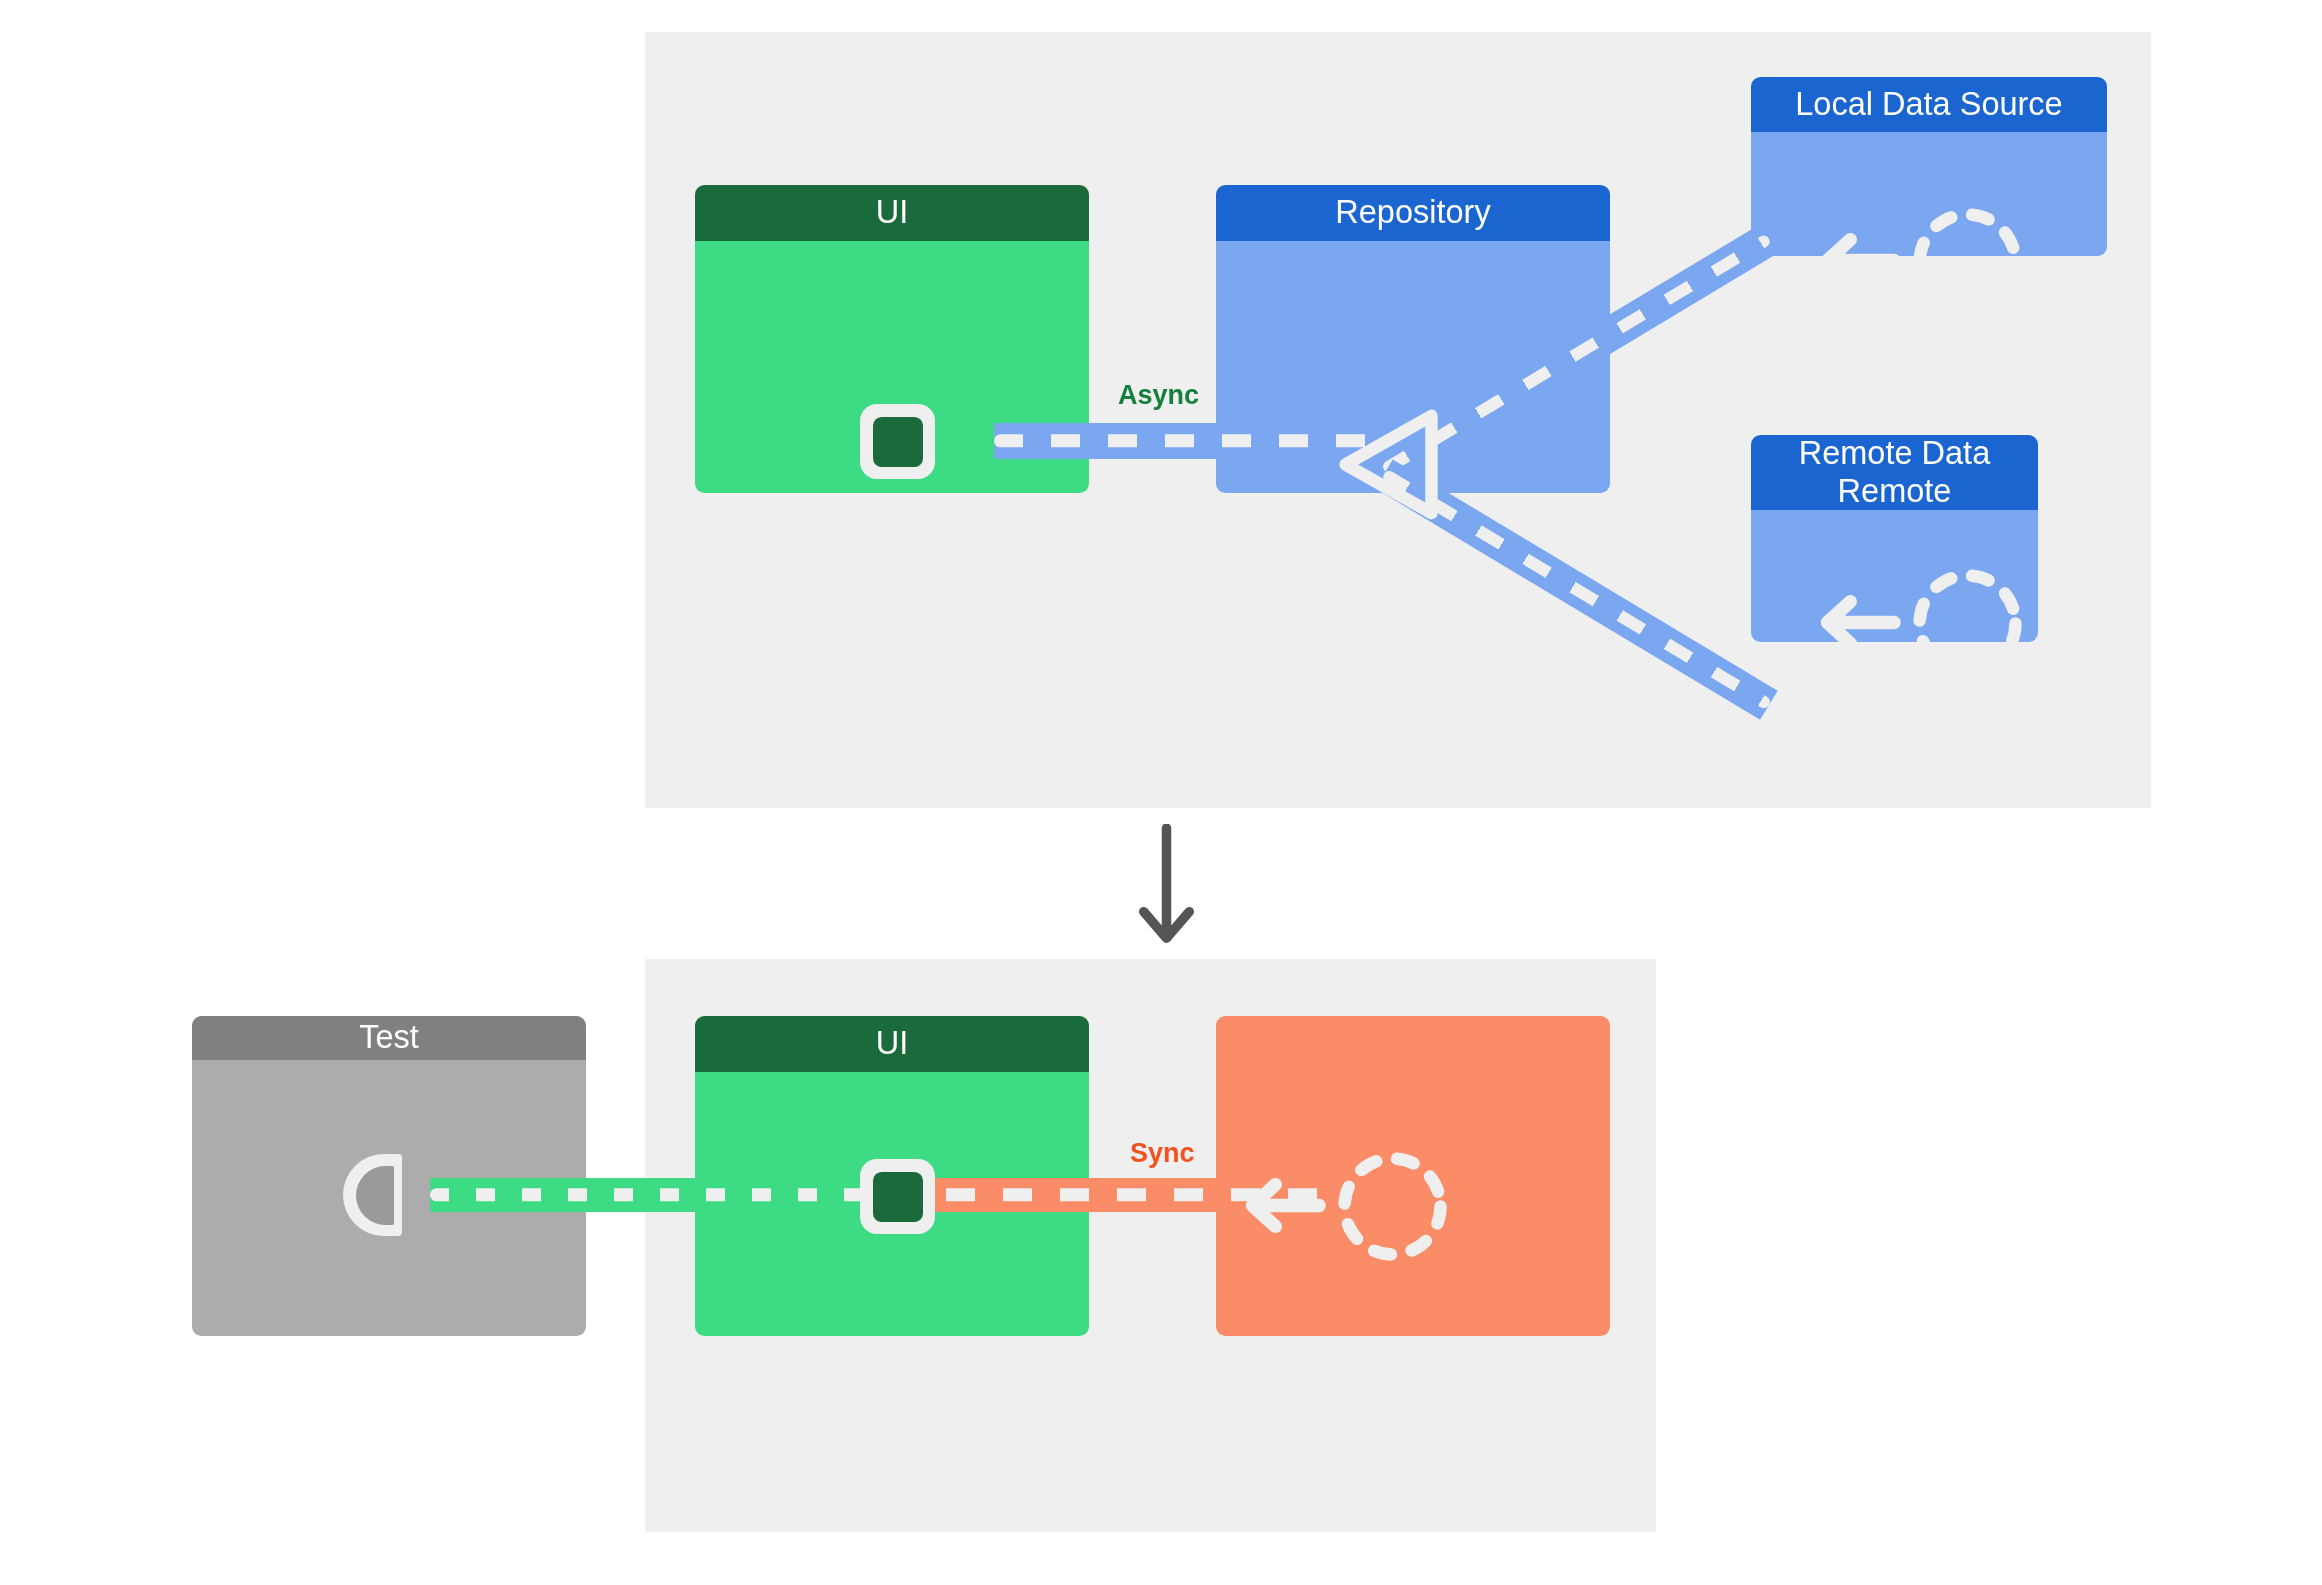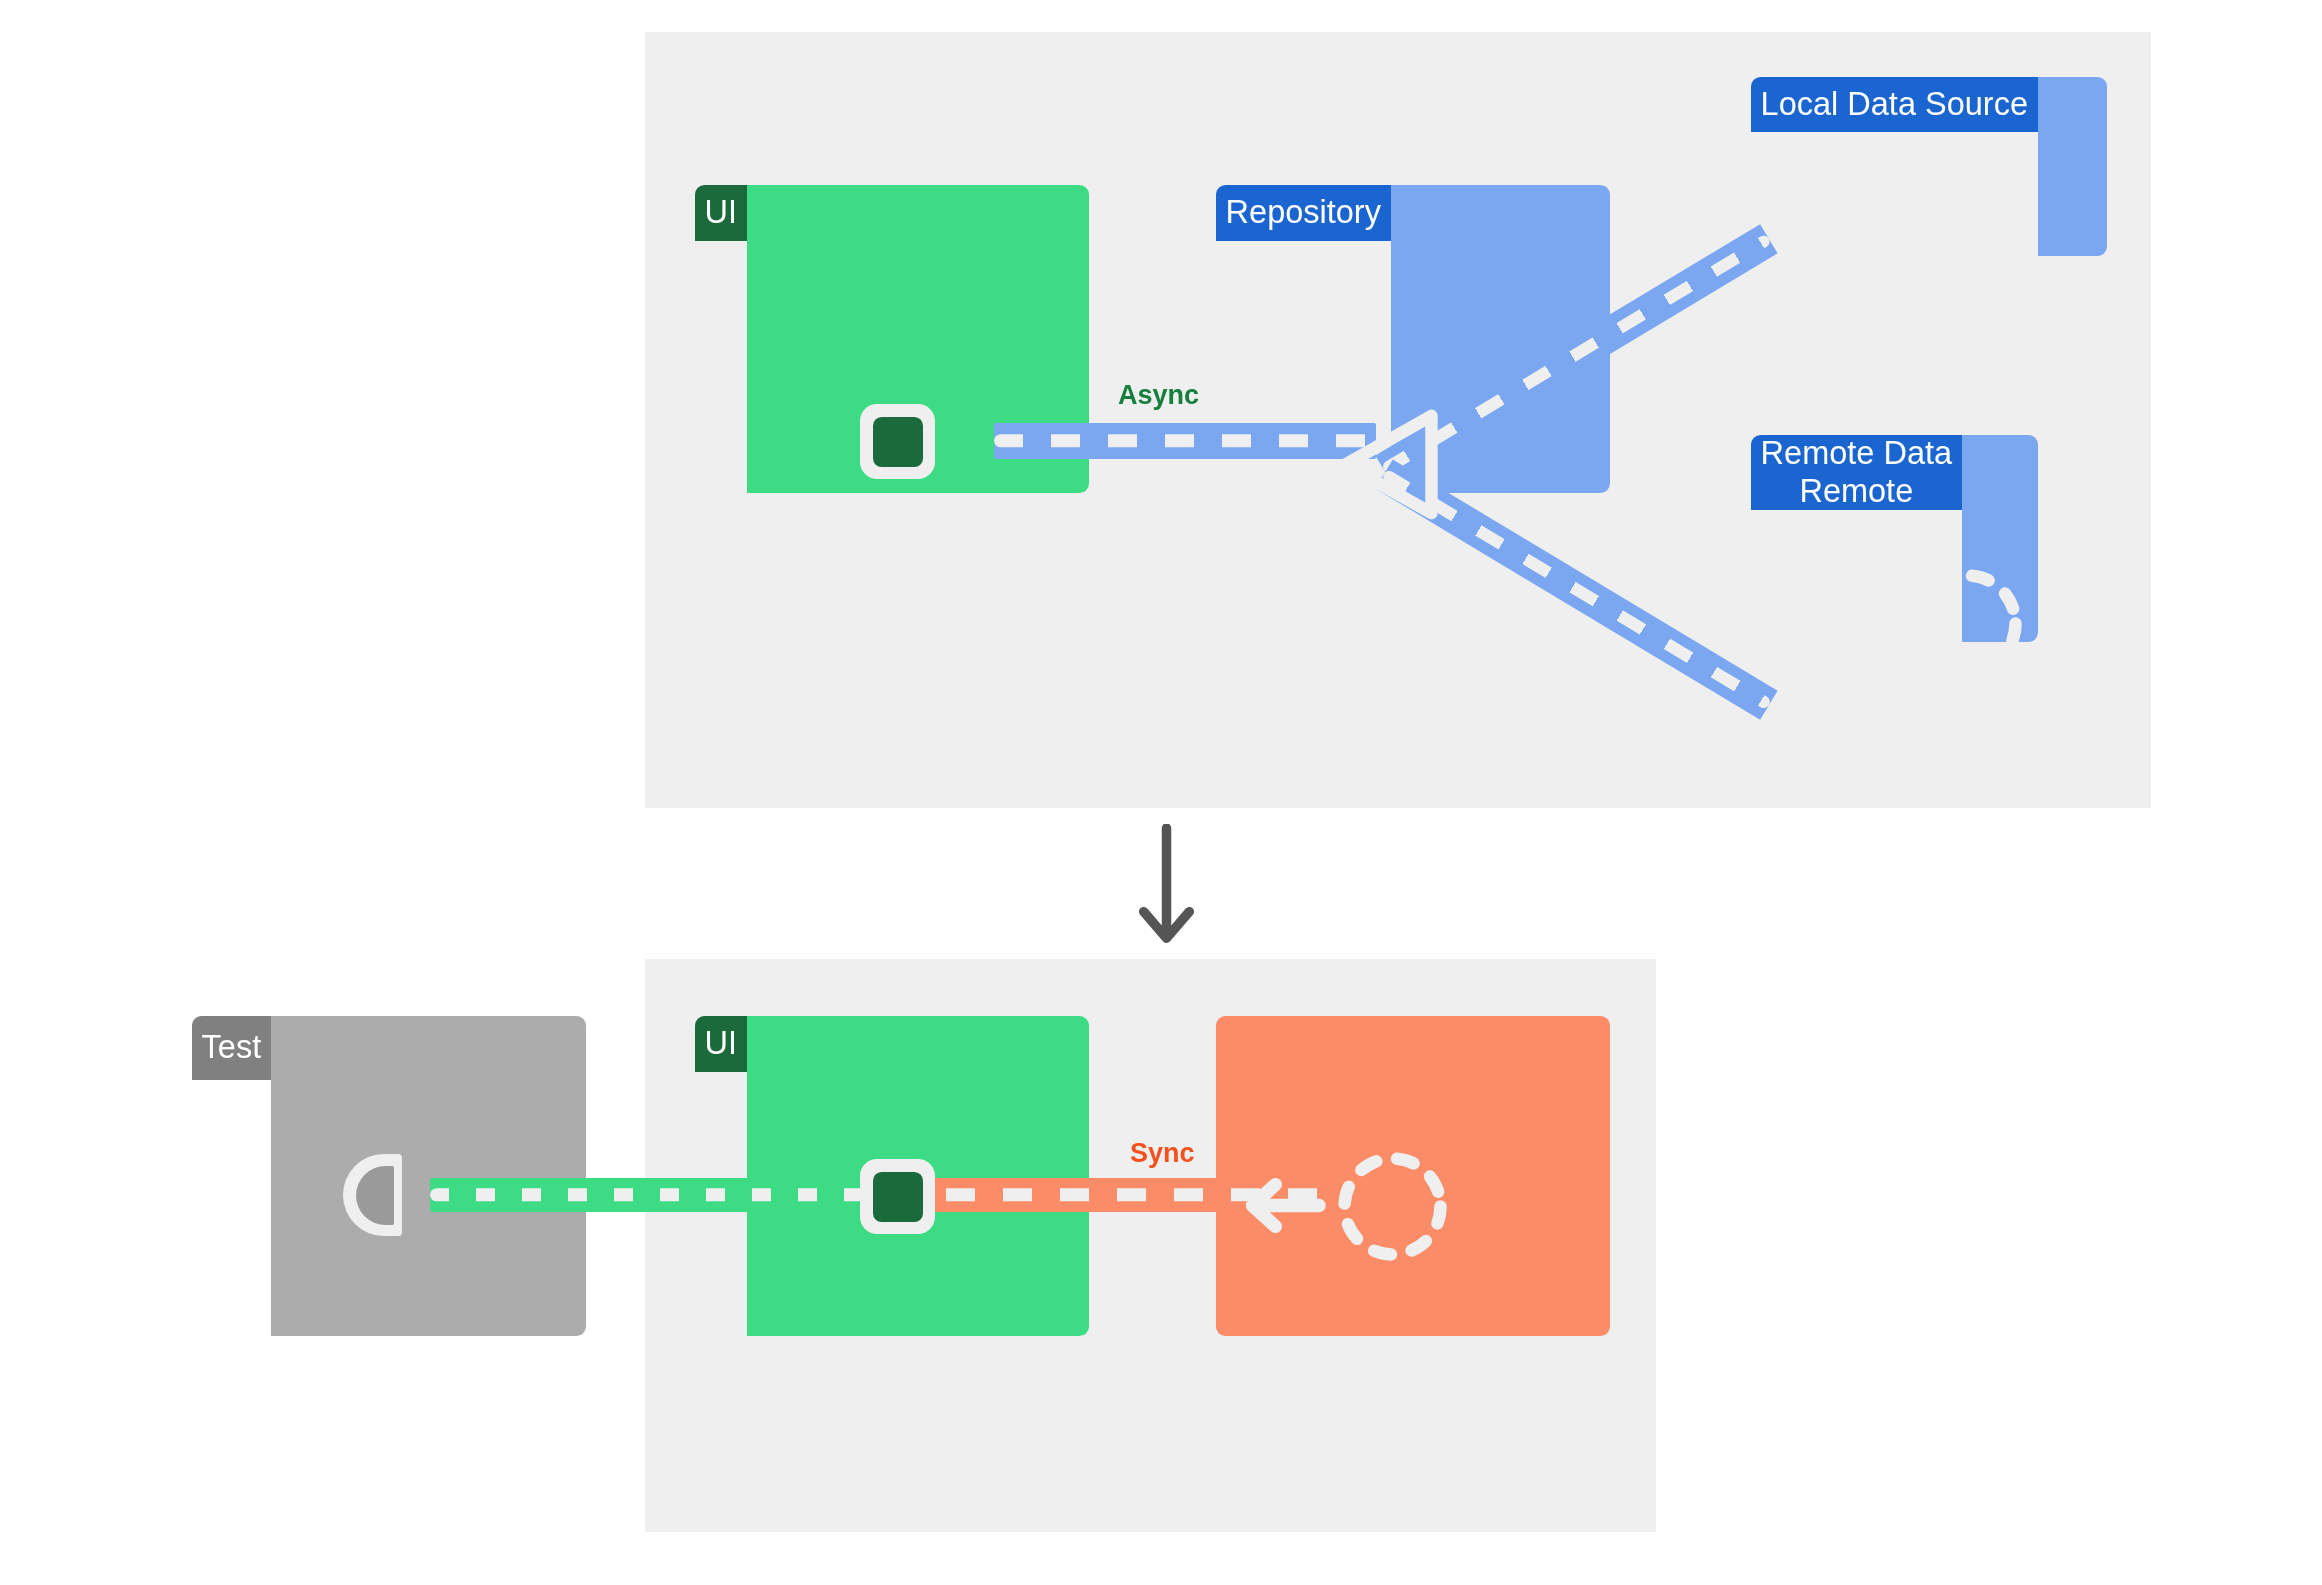--- a/index.html
+++ b/index.html
@@ -22,21 +22,21 @@
   }
   #panel-production { left: 645px;  top: 32px;   width: 1506px; height: 776px; }
   #panel-test       { left: 645px;  top: 959px; width: 1011px; height: 573px; }
 
   
   .card {
     position: absolute;
     border-radius: 9.6px;
     overflow: hidden;
     display: flex;
-    flex-direction: row;
+    flex-direction: column;
   }
   .card-header {
     flex: 0 0 auto;
     color: #ffffff;
     font-size: 32.5px;
     line-height: 1.15;
     display: flex;
     align-items: center;
     justify-content: center;
     text-align: center;
@@ -71,21 +71,21 @@
 
   #card-ui-production  .card-header { height: 56px; }
   #card-repository     .card-header { height: 56px; }
   #card-local-source   .card-header { height: 55px; }
   #card-remote-source  .card-header { height: 75px; flex-direction: column; }
 
   
   #card-test            { left: 192px;  top: 1016px; width: 394px; height: 320px; }
   #card-ui-test         { left: 695px;  top: 1016px; width: 394px; height: 320px; }
   #card-fake-repository { left: 1216px; top: 1016px; width: 394px; height: 320px; }
-  #card-test            .card-header { height: 64px; }
+  #card-test            .card-header { height: 44px; }
   #card-ui-test         .card-header { height: 56px; }
   #card-fake-repository .card-header { height: 56px; }
 
   
   .band {
     position: absolute;
     z-index: 4;
   }
   .band-bg {
     position: absolute;

